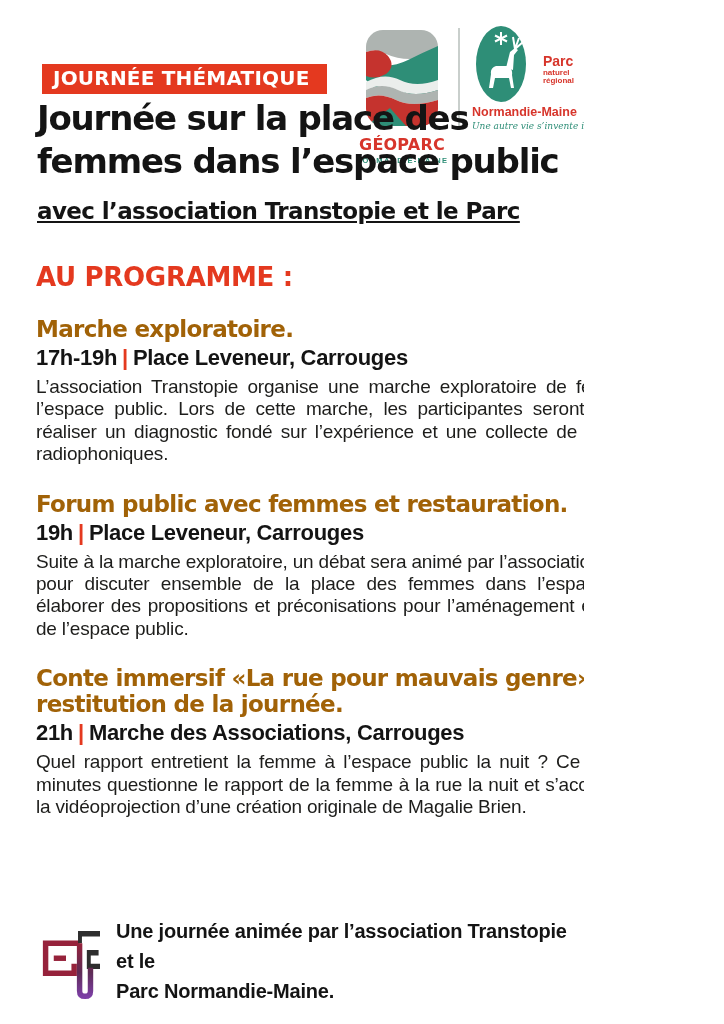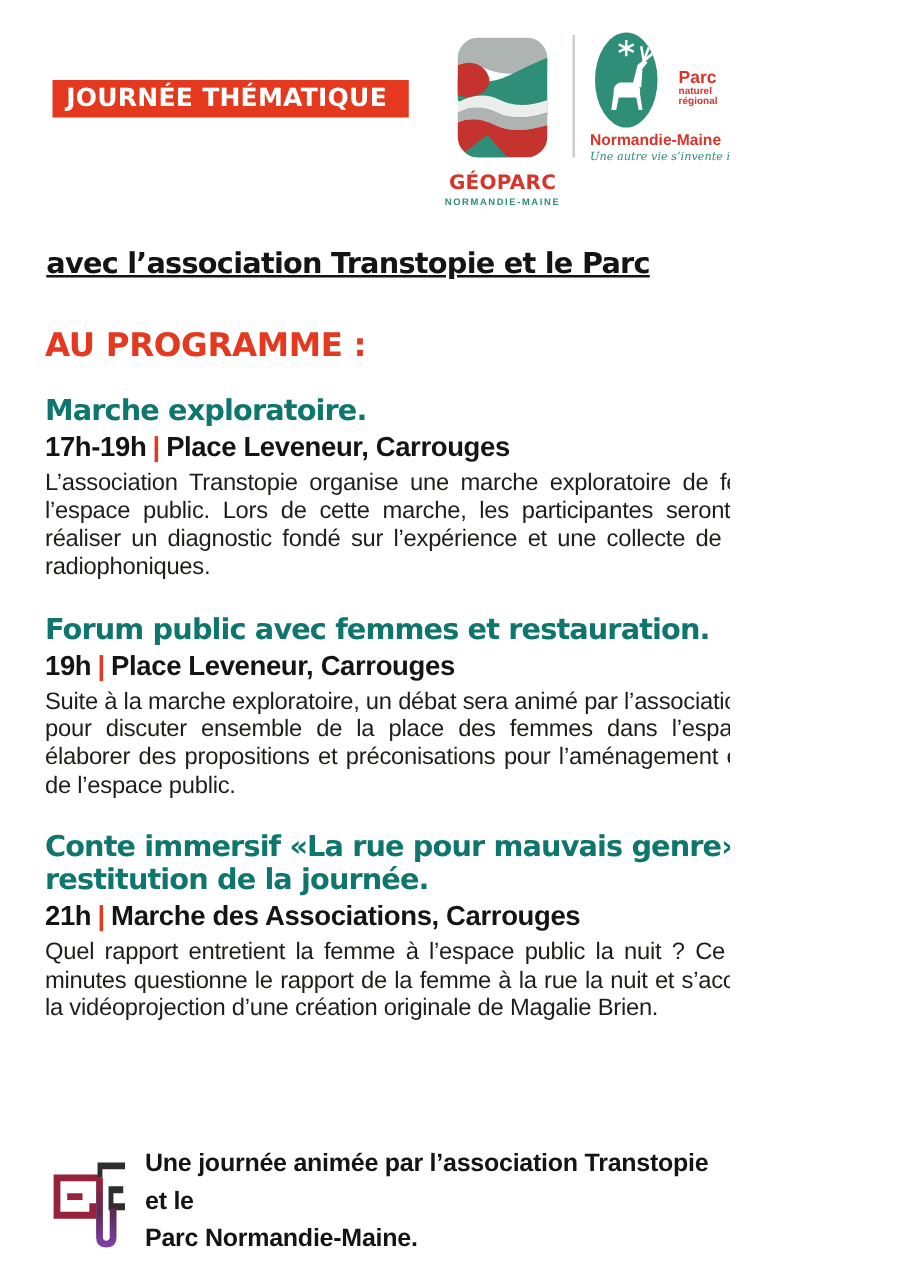--- a/index.html
+++ b/index.html
@@ -40,21 +40,21 @@
   }
   .programme {
     position:absolute; left:36px; top:262px; margin:0;
     color:#E4391F; font-family:"DejaVu Sans", sans-serif; font-weight:bold;
     font-size:26px; letter-spacing:-0.3px;
   }
   
   .events { position:absolute; left:36px; top:316px; width:656px; }
   .event { margin-bottom:25px; }
   .event h3 {
-    font-family:"DejaVu Sans", sans-serif; font-weight:bold; color:#0f766e;
+    font-family:"DejaVu Sans", sans-serif; font-weight:bold; color:#a16207;
     font-size:23px; letter-spacing:-0.7px; line-height:1.13; margin:0 0 3px 0;
   }
   .event-meta { font-weight:bold; font-size:22px; letter-spacing:-0.3px; margin-bottom:5px; color:#141414; }
   .event-meta .pipe { color:#E4391F; margin:0 5px; }
   .event p {
     margin:0; font-size:19px; line-height:1.18; text-align:justify;
     letter-spacing:-0.2px; color:#1D1D1B;
   }
   
   .footer { position:absolute; left:32px; top:912px; display:flex; align-items:flex-end; gap:16px; }
@@ -109,20 +109,21 @@
           <div class="pnr-word1">Parc</div>
           <div class="pnr-word2">naturel</div>
           <div class="pnr-word3">régional</div>
         </div>
       </div>
       <div class="pnr-region">Normandie-Maine</div>
       <div class="pnr-tagline">Une autre vie s’invente ici</div>
     </div>
   </div>
 
+  <h1 class="title"><span>Journée sur la place des</span><br><span>femmes dans l’espace public</span></h1>
   <h2 class="subtitle">avec l’association Transtopie et le Parc</h2>
 
   <div class="programme">AU PROGRAMME :</div>
 
   <div class="events">
 
     <section class="event">
       <h3>Marche exploratoire.</h3>
       <div class="event-meta"><span>17h-19h</span><span class="pipe">|</span><span>Place Leveneur, Carrouges</span></div>
       <p>L’association Transtopie organise une marche exploratoire de femmes dans l’espace public. Lors de cette marche, les participantes seront amenées à réaliser un diagnostic fondé sur l’expérience et une collecte de témoignages radiophoniques.</p>

